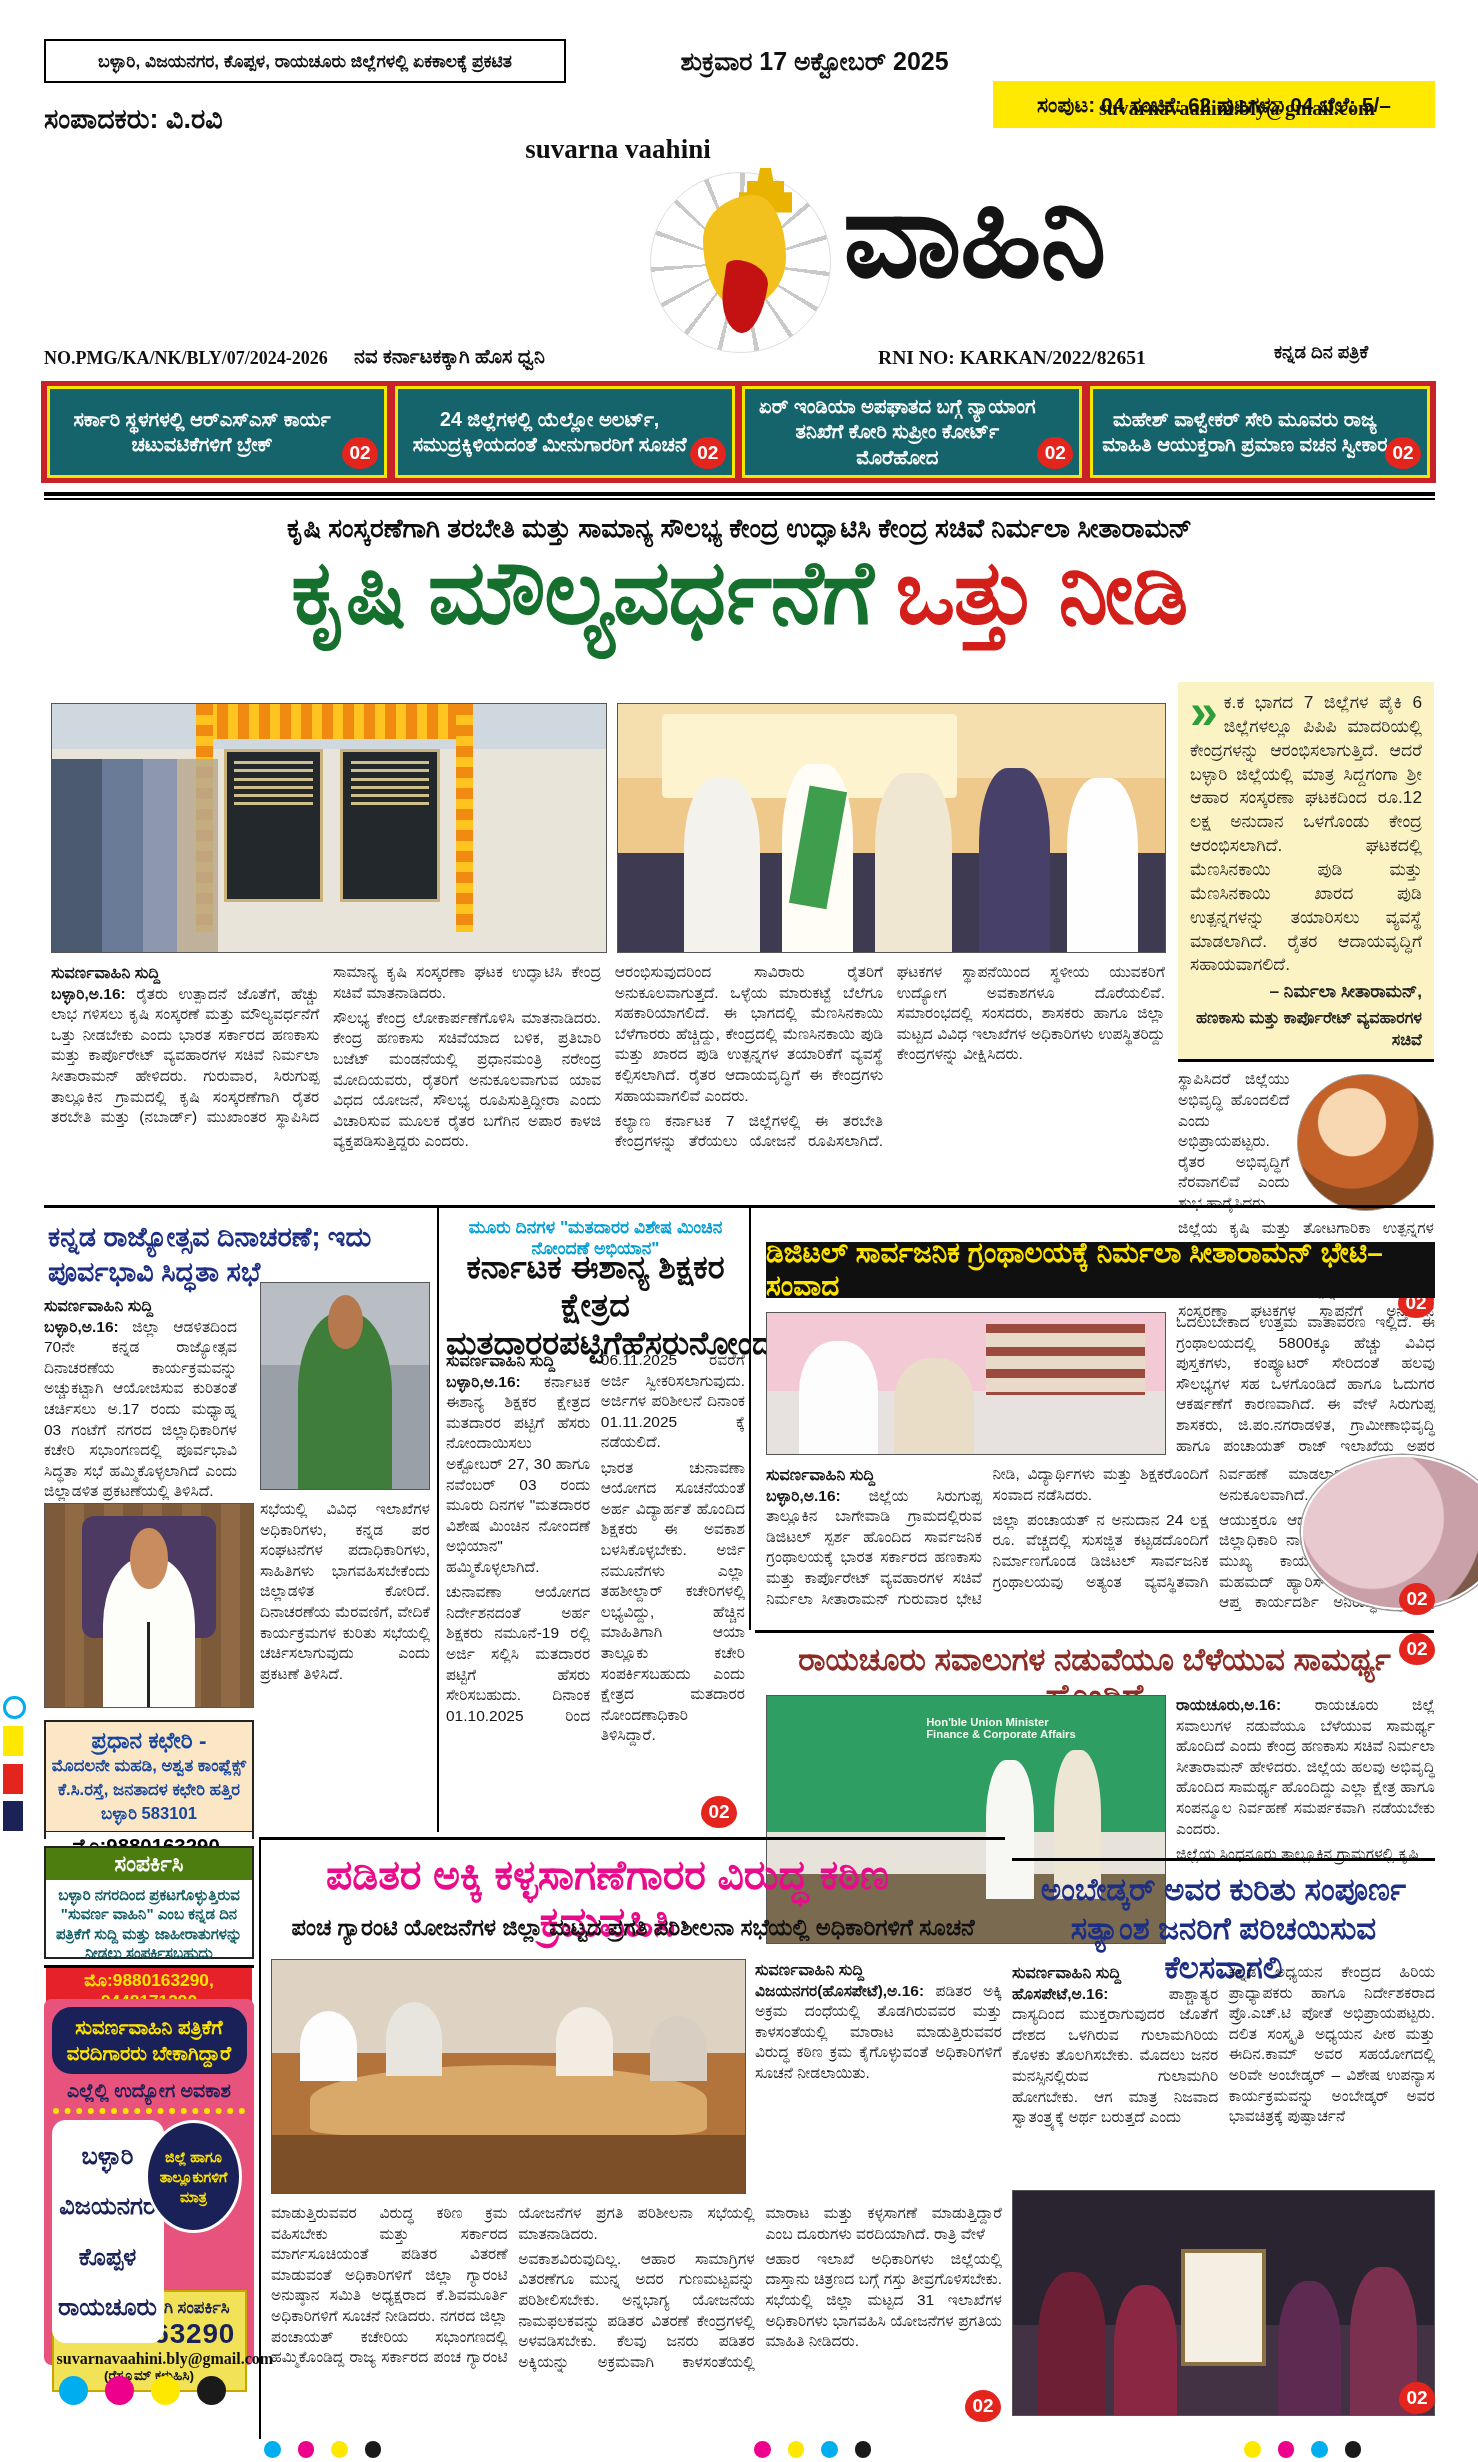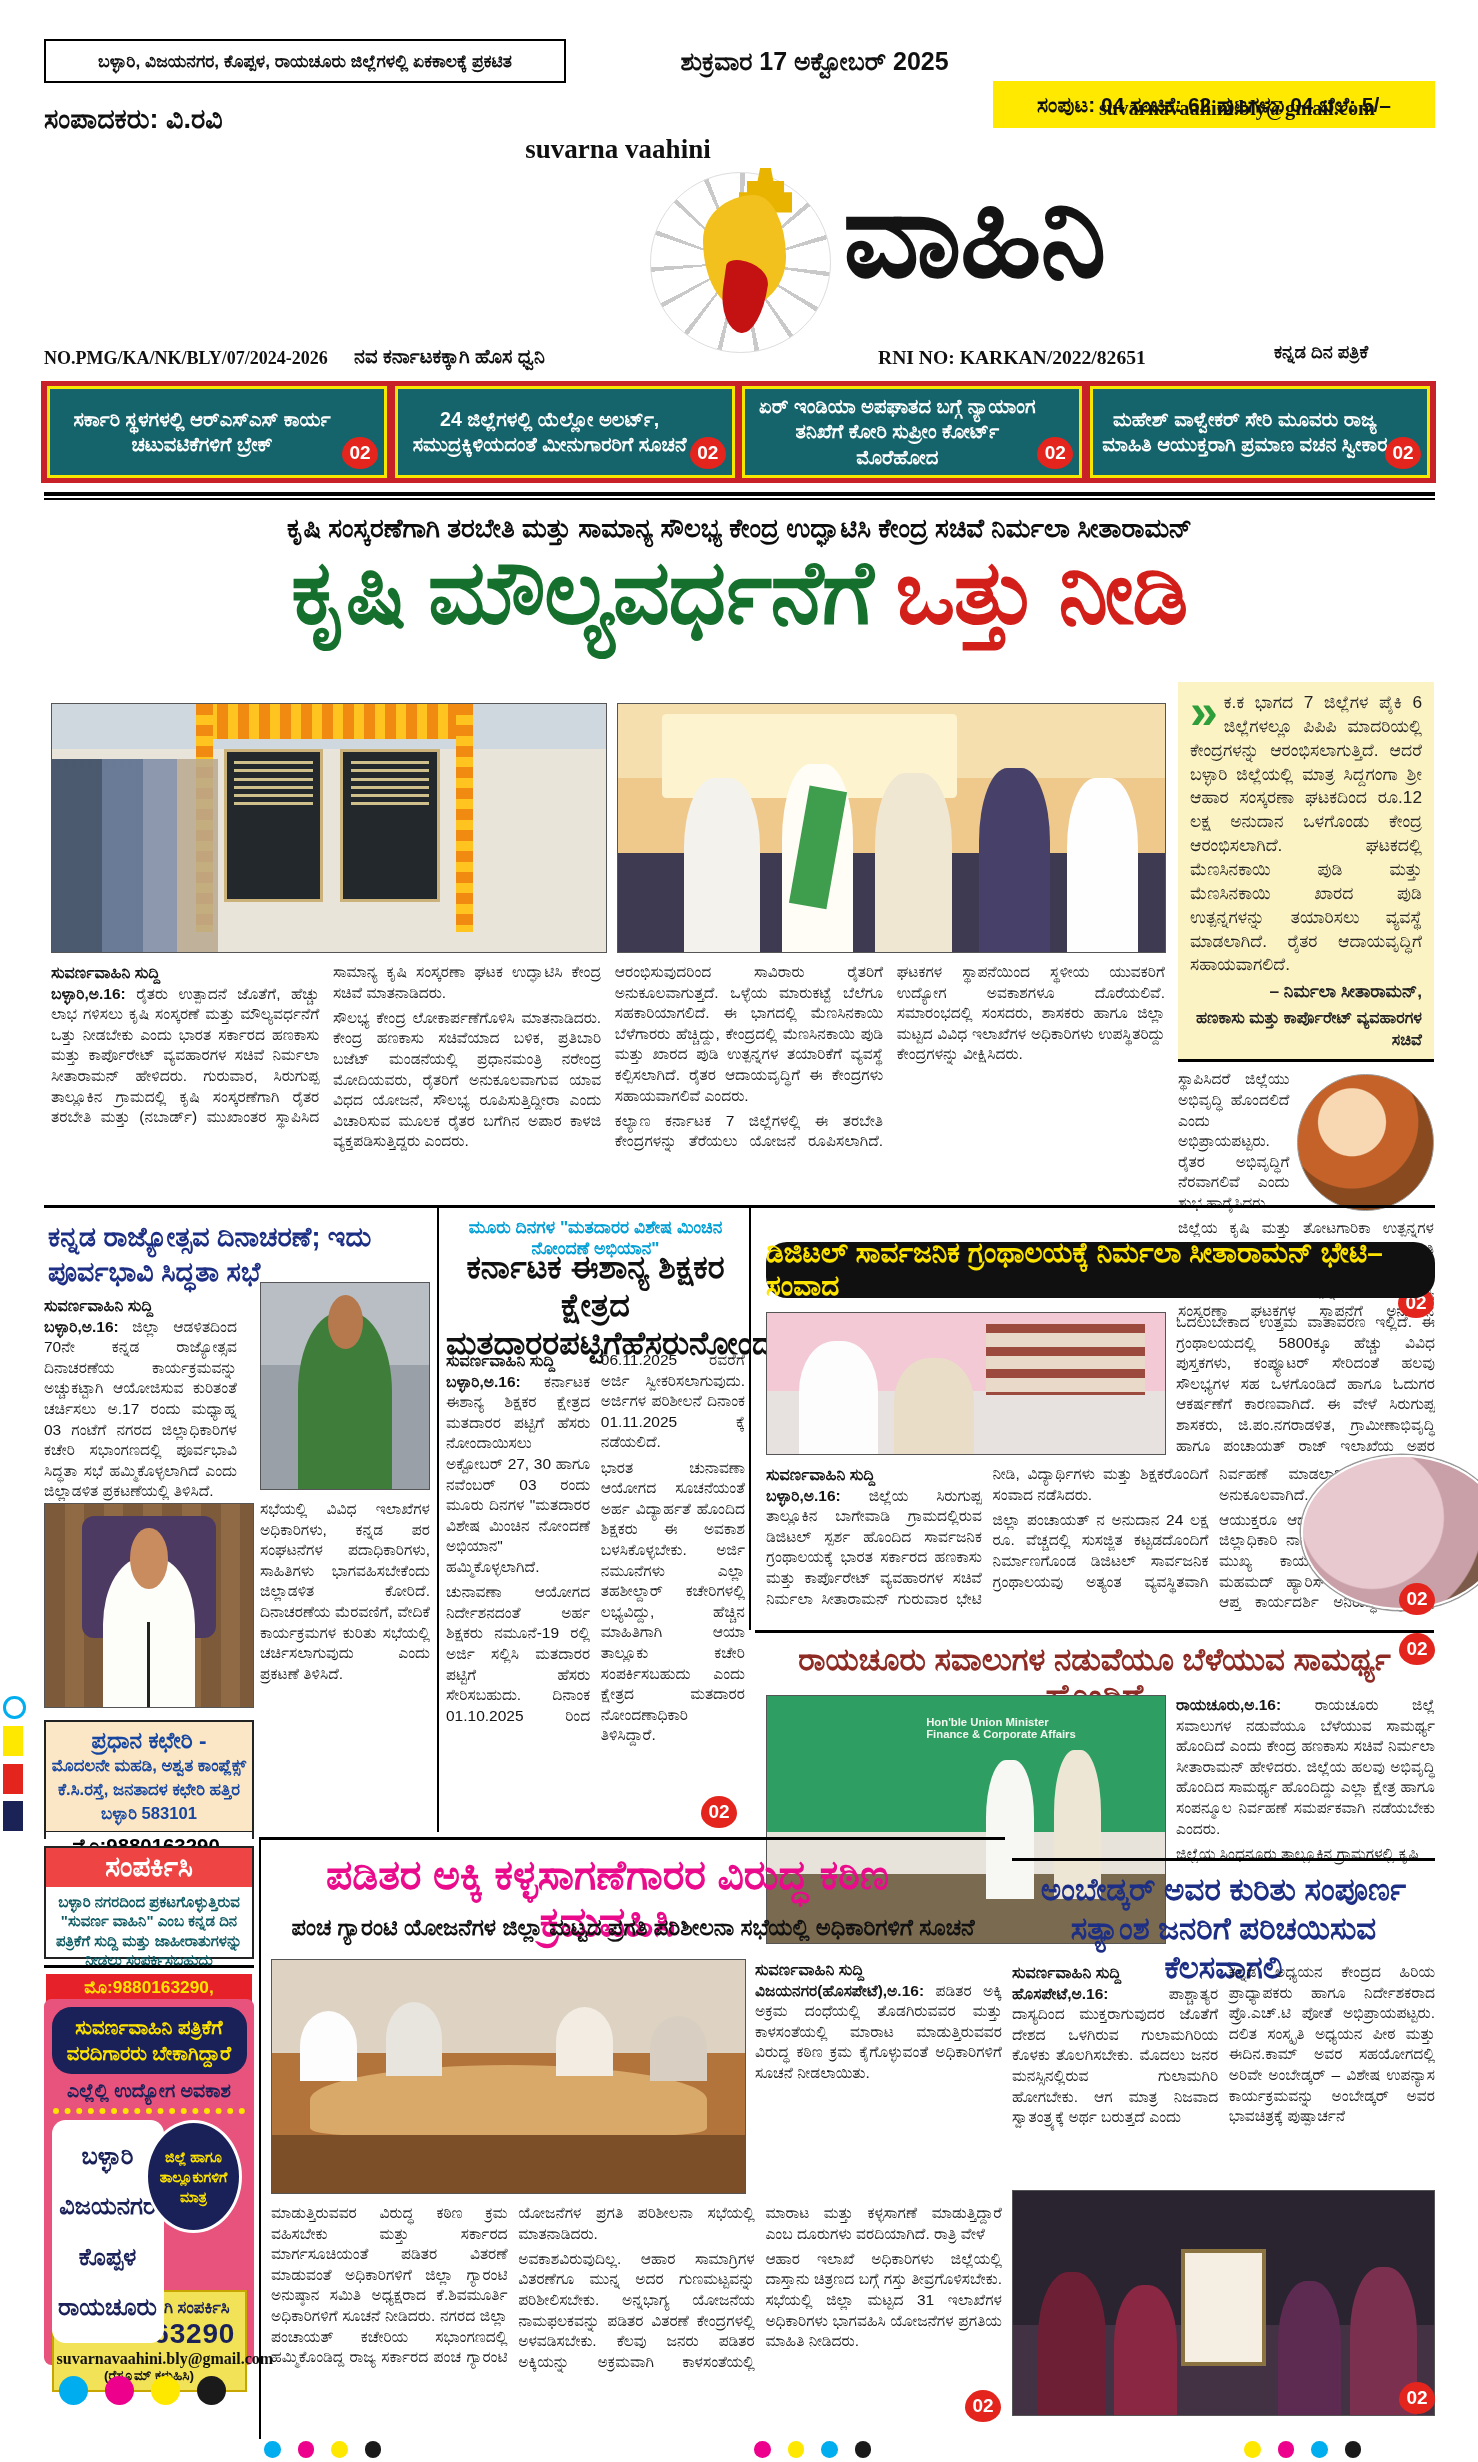--- a/index.html
+++ b/index.html
@@ -57,21 +57,21 @@
   .h-magenta { color:#ea0b8c; font-weight:bold; }
   .cols2 { column-count:2; column-gap:10.6px; }
   .cols3 { column-count:3; column-gap:10.6px; }
   .cols4 { column-count:4; column-gap:13.6px; }
   
   .ho-box { border:2.3px solid #222; background:#fbe7c6; text-align:center; }
   .ho-title { color:#1746a0; font-weight:bold; font-size:22.6px; padding-top:6px; }
   .ho-line { color:#1746a0; font-weight:bold; font-size:16.6px; line-height:1.45; }
   .ho-phone { background:#fff; color:#000; font-weight:bold; font-size:20.4px; padding:3.8px 0; margin-top:4.5px; border-top:1.5px solid #222; }
   .ct-box { border:2.3px solid #222; text-align:center; background:#fff; }
-  .ct-title { background:#ef4444; color:#fff; font-weight:bold; font-size:28px; padding:3px 0; }
+  .ct-title { background:#4d7c0f; color:#fff; font-weight:bold; font-size:22px; padding:3px 0; }
   .ct-body { color:#0e5a62; font-weight:bold; font-size:15px; line-height:1.3; padding:4.5px 6px; }
   .ct-phone { background:#e62129; color:#ffe400; font-weight:bold; font-size:17.3px; padding:3px 0; }
   .ad { background:#e7537d; border-radius:7.5px; padding:7.5px; }
   .ad-navybox { background:#1a2158; border-radius:19.6px; color:#ffe400; font-weight:bold; font-size:19.6px;
                 text-align:center; padding:7.5px 4.5px; line-height:1.35; }
   .ad-sub { color:#1a2158; font-weight:bold; font-size:19px; text-align:center; margin-top:6px; }
   .ad-dots { border-top:6.8px dotted #ffe400; margin:6px 1.5px; }
   .ad-white { background:#fff; border-radius:13.6px; width:112px; color:#1a2158; font-weight:bold;
               font-size:24px; text-align:center; padding:10.6px 3px; line-height:2.1; }
   .ad-circle { position:absolute; right:4.5px; top:0; width:97px; height:113px; background:#1a2158;
@@ -336,21 +336,21 @@
   <div class="abs ctr b" style="left:446px; top:1249px; width:299px; font-size:32px; line-height:1.18;">ಕರ್ನಾಟಕ ಈಶಾನ್ಯ ಶಿಕ್ಷಕರ ಕ್ಷೇತ್ರದ ಮತದಾರರಪಟ್ಟಿಗೆಹೆಸರುನೋಂದಾಯಿಸಿ</div>
   <div class="abs bt cols2" style="left:446px; top:1350px; width:299px; height:445px;">
     <p><span class="byl">ಸುವರ್ಣವಾಹಿನಿ ಸುದ್ದಿ</span><br>
        <b>ಬಳ್ಳಾರಿ,ಅ.16:</b>
        <span>ಕರ್ನಾಟಕ ಈಶಾನ್ಯ ಶಿಕ್ಷಕರ ಕ್ಷೇತ್ರದ ಮತದಾರರ ಪಟ್ಟಿಗೆ ಹೆಸರು ನೋಂದಾಯಿಸಲು ಅಕ್ಟೋಬರ್ 27, 30 ಹಾಗೂ ನವೆಂಬರ್ 03 ರಂದು ಮೂರು ದಿನಗಳ "ಮತದಾರರ ವಿಶೇಷ ಮಿಂಚಿನ ನೋಂದಣೆ ಅಭಿಯಾನ" ಹಮ್ಮಿಕೊಳ್ಳಲಾಗಿದೆ.</span></p>
     <p>ಚುನಾವಣಾ ಆಯೋಗದ ನಿರ್ದೇಶನದಂತೆ ಅರ್ಹ ಶಿಕ್ಷಕರು ನಮೂನೆ-19 ರಲ್ಲಿ ಅರ್ಜಿ ಸಲ್ಲಿಸಿ ಮತದಾರರ ಪಟ್ಟಿಗೆ ಹೆಸರು ಸೇರಿಸಬಹುದು. ದಿನಾಂಕ 01.10.2025 ರಿಂದ 06.11.2025 ರವರೆಗೆ ಅರ್ಜಿ ಸ್ವೀಕರಿಸಲಾಗುವುದು. ಅರ್ಜಿಗಳ ಪರಿಶೀಲನೆ ದಿನಾಂಕ 01.11.2025 ಕ್ಕೆ ನಡೆಯಲಿದೆ.</p>
     <p>ಭಾರತ ಚುನಾವಣಾ ಆಯೋಗದ ಸೂಚನೆಯಂತೆ ಅರ್ಹ ವಿದ್ಯಾರ್ಹತೆ ಹೊಂದಿದ ಶಿಕ್ಷಕರು ಈ ಅವಕಾಶ ಬಳಸಿಕೊಳ್ಳಬೇಕು. ಅರ್ಜಿ ನಮೂನೆಗಳು ಎಲ್ಲಾ ತಹಶೀಲ್ದಾರ್ ಕಚೇರಿಗಳಲ್ಲಿ ಲಭ್ಯವಿದ್ದು, ಹೆಚ್ಚಿನ ಮಾಹಿತಿಗಾಗಿ ಆಯಾ ತಾಲ್ಲೂಕು ಕಚೇರಿ ಸಂಪರ್ಕಿಸಬಹುದು ಎಂದು ಕ್ಷೇತ್ರದ ಮತದಾರರ ನೋಂದಣಾಧಿಕಾರಿ ತಿಳಿಸಿದ್ದಾರೆ.</p>
   </div>
   <span class="badge" style="left:701px; top:1796px;">02</span>
 
-  <div class="abs h-black-box" style="left:766px; top:1242px; width:669px; height:56px; font-size:28px;border-radius:21px;">
+  <div class="abs h-black-box" style="left:766px; top:1242px; width:669px; height:56px; font-size:28px;">
     <span>ಡಿಜಿಟಲ್ ಸಾರ್ವಜನಿಕ ಗ್ರಂಥಾಲಯಕ್ಕೆ ನಿರ್ಮಲಾ ಸೀತಾರಾಮನ್ ಭೇಟಿ–ಸಂವಾದ</span>
   </div>
   <div class="abs photo ph-library" style="left:766px; top:1312px; width:400px; height:143px;">
     <div class="shelf"></div>
       <div class="k1"></div>
       <div class="k2"></div>
   </div>
   <div class="abs bt" style="left:1176px; top:1312px; width:259px; height:143px; overflow:hidden;">
     <p>ಓದಲುಬೇಕಾದ ಉತ್ತಮ ವಾತಾವರಣ ಇಲ್ಲಿದೆ. ಈ ಗ್ರಂಥಾಲಯದಲ್ಲಿ 5800ಕ್ಕೂ ಹೆಚ್ಚು ವಿವಿಧ ಪುಸ್ತಕಗಳು, ಕಂಪ್ಯೂಟರ್ ಸೇರಿದಂತೆ ಹಲವು ಸೌಲಭ್ಯಗಳ ಸಹ ಒಳಗೊಂಡಿದೆ ಹಾಗೂ ಓದುಗರ ಆಕರ್ಷಣೆಗೆ ಕಾರಣವಾಗಿದೆ. ಈ ವೇಳೆ ಸಿರುಗುಪ್ಪ ಶಾಸಕರು, ಜಿ.ಪಂ.ನಗರಾಡಳಿತ, ಗ್ರಾಮೀಣಾಭಿವೃದ್ಧಿ ಹಾಗೂ ಪಂಚಾಯತ್ ರಾಜ್ ಇಲಾಖೆಯ ಅಪರ ಮುಖ್ಯ ಕಾರ್ಯದರ್ಶಿ ಇದ್ದರು.</p>
   </div>

